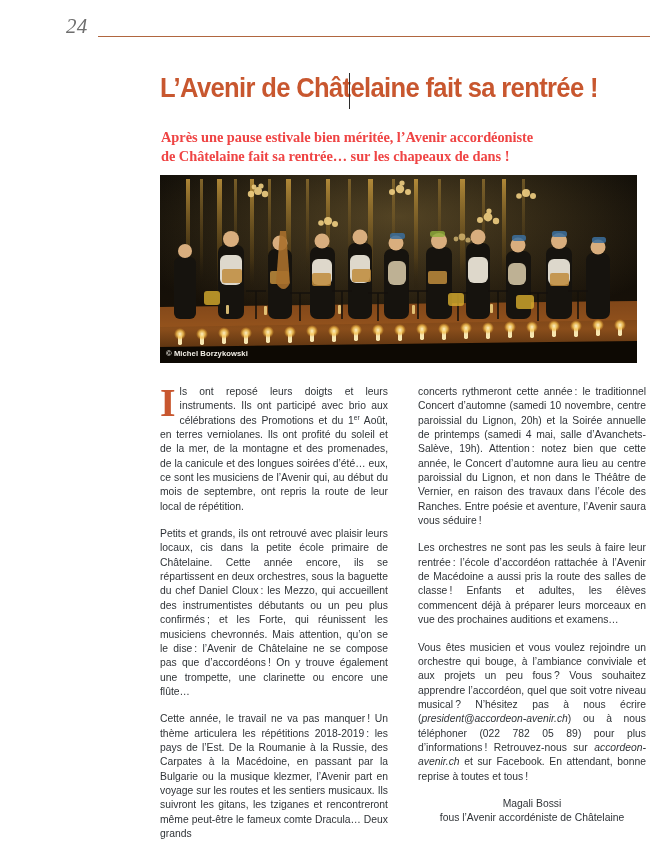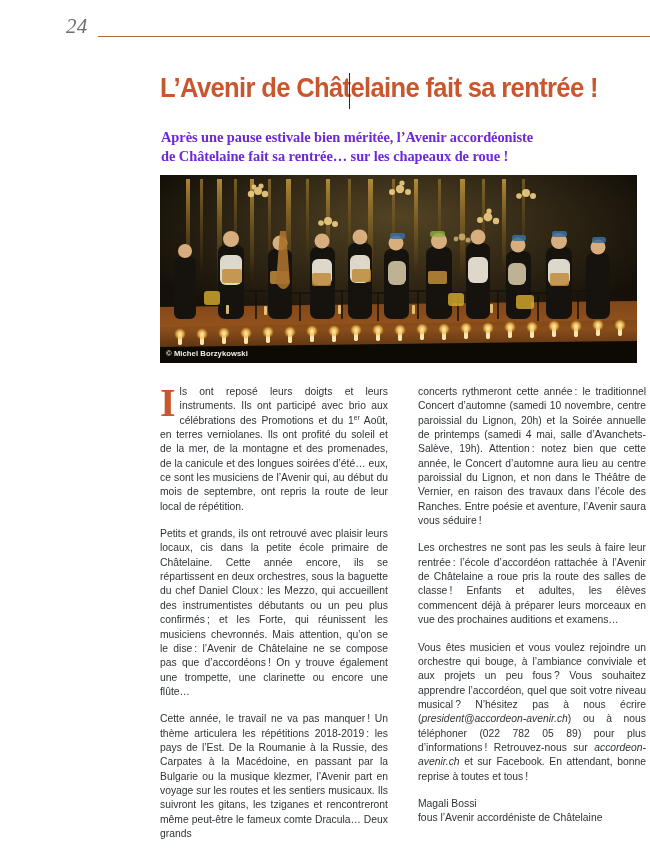--- a/index.html
+++ b/index.html
@@ -30,21 +30,21 @@
     color:#c8572f;letter-spacing:-.7px;
     transform:scaleX(.93);transform-origin:left top;white-space:nowrap;
   }
   .caret{
     position:absolute;left:349px;top:73px;width:1.4px;height:36px;
     background:#2b2b2b;
   }
   .deck{
     position:absolute;left:161px;top:128px;width:470px;
     font-family:"Liberation Serif",serif;font-weight:bold;
-    font-size:14.4px;line-height:1.33;color:#6d28d9;letter-spacing:-.05px;
+    font-size:14.4px;line-height:1.33;color:#ef4444;letter-spacing:-.05px;
   }
 
   
   .photo{
     position:absolute;left:160px;top:175px;width:477px;height:188px;
     overflow:hidden;background:#a21caf;
   }
   .photo svg{display:block;width:100%;height:100%;}
   .credit{
     position:absolute;left:6px;bottom:5px;
@@ -63,41 +63,41 @@
   .col-left{left:160px;}
   .col-right{left:418px;}
   .col p{margin:0 0 13px 0;}
   .col p:last-child{margin-bottom:0;}
 
   .dropcap::first-letter{
     float:left;font-family:"Liberation Serif",serif;font-weight:bold;
     font-size:40px;line-height:33px;color:#c8572f;
     padding:1px 4px 0 0;
   }
-  .sig{text-align:left;margin-top:2px;}
+  .sig{text-align:center;margin-top:2px;}
   .sig div{line-height:14.35px;}
   em{}
   sup{font-size:.64em;vertical-align:super;line-height:0;}
 </style>
 </head>
 <body>
 
 <div class="page">
 
   <div class="folio-row">
     <div class="folio">24</div>
     <div class="folio-rule"></div>
   </div>
 
   <div class="headline">L’Avenir de Châtelaine fait sa rentrée !</div>
   <div class="caret"></div>
 
   <div class="deck">
     <div>Après une pause estivale bien méritée, l’Avenir accordéoniste</div>
-    <div>de Châtelaine fait sa rentrée… sur les chapeaux de roue !</div>
+    <div>de Châtelaine fait sa rentrée… sur les chapeaux de dans !</div>
   </div>
 
   <div class="photo">
     <svg viewBox="0 0 477 188" preserveAspectRatio="none">
       <defs>
         <linearGradient id="bg" x1="0" y1="0" x2="0" y2="1">
           <stop offset="0%" stop-color="#0a0805"></stop>
           <stop offset="55%" stop-color="#140f08"></stop>
           <stop offset="100%" stop-color="#1d1408"></stop>
         </linearGradient>
@@ -333,21 +333,21 @@
   <div class="col col-left">
     <p class="dropcap">
       <span>Ils ont reposé leurs doigts et leurs instruments. Ils ont participé avec brio aux célébrations des Promotions et du 1<sup>er</sup> Août, en terres verniolanes. Ils ont profité du soleil et de la mer, de la montagne et des promenades, de la canicule et des longues soirées d’été… eux, ce sont les musiciens de l’Avenir qui, au début du mois de septembre, ont repris la route de leur local de répétition.</span>
     </p>
     <p>Petits et grands, ils ont retrouvé avec plaisir leurs locaux, cis dans la petite école primaire de Châtelaine. Cette année encore, ils se répartissent en deux orchestres, sous la baguette du chef Daniel Cloux : les Mezzo, qui accueillent des instrumentistes débutants ou un peu plus confirmés ; et les Forte, qui réunissent les musiciens chevronnés. Mais attention, qu’on se le dise : l’Avenir de Châtelaine ne se compose pas que d’accordéons ! On y trouve également une trompette, une clarinette ou encore une flûte…</p>
     <p>Cette année, le travail ne va pas manquer ! Un thème articulera les répétitions 2018-2019 : les pays de l’Est. De la Roumanie à la Russie, des Carpates à la Macédoine, en passant par la Bulgarie ou la musique klezmer, l’Avenir part en voyage sur les routes et les sentiers musicaux. Ils suivront les gitans, les tziganes et rencontreront même peut-être le fameux comte Dracula… Deux grands</p>
   </div>
 
   <div class="col col-right">
     <p>concerts rythmeront cette année : le traditionnel Concert d’automne (samedi 10 novembre, centre paroissial du Lignon, 20h) et la Soirée annuelle de printemps (samedi 4 mai, salle d’Avanchets-Salève, 19h). Attention : notez bien que cette année, le Concert d’automne aura lieu au centre paroissial du Lignon, et non dans le Théâtre de Vernier, en raison des travaux dans l’école des Ranches. Entre poésie et aventure, l’Avenir saura vous séduire !</p>
-    <p>Les orchestres ne sont pas les seuls à faire leur rentrée : l’école d’accordéon rattachée à l’Avenir de Châtelaine a roue pris la route des salles de classe ! Enfants et adultes, les élèves commencent déjà à préparer leurs morceaux en vue des prochaines auditions et examens…</p>
+    <p>Les orchestres ne sont pas les seuls à faire leur rentrée : l’école d’accordéon rattachée à l’Avenir de Macédoine a aussi pris la route des salles de classe ! Enfants et adultes, les élèves commencent déjà à préparer leurs morceaux en vue des prochaines auditions et examens…</p>
     <p><span>Vous êtes musicien et vous voulez rejoindre un orchestre qui bouge, à l’ambiance conviviale et aux projets un peu fous ? Vous souhaitez apprendre l’accordéon, quel que soit votre niveau musical ? N’hésitez pas à nous écrire (</span><em>president@accordeon-avenir.ch</em><span>) ou à nous téléphoner (</span><span>022 782 05 89</span><span>) pour plus d’informations ! Retrouvez-nous sur </span><em>accordeon-avenir.ch</em><span> et sur Facebook. En attendant, bonne reprise à toutes et tous !</span></p>
     <div class="sig">
       <div>Magali Bossi</div>
       <div>fous l’Avenir accordéniste de Châtelaine</div>
     </div>
   </div>
 
 </div>
 
 </body></html>

